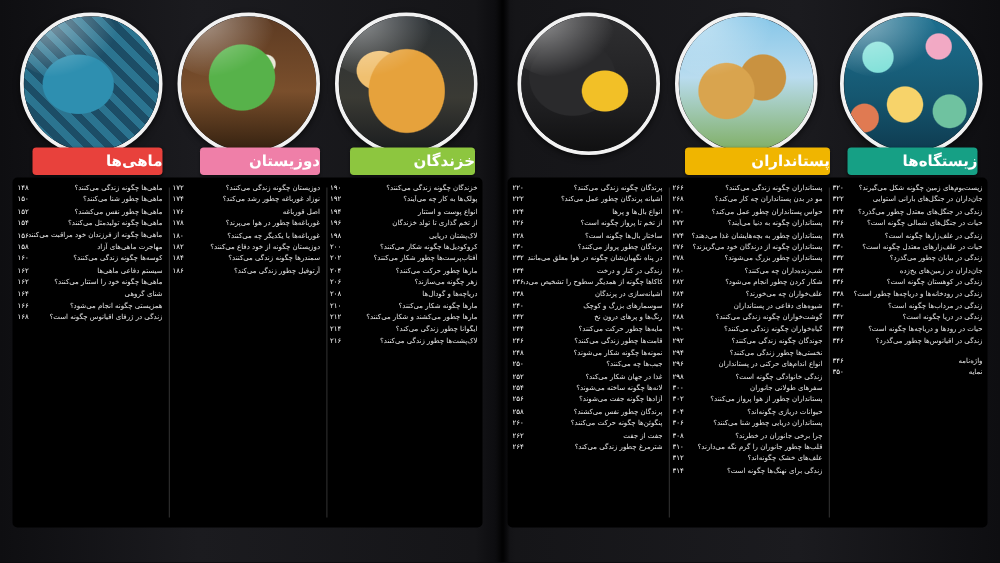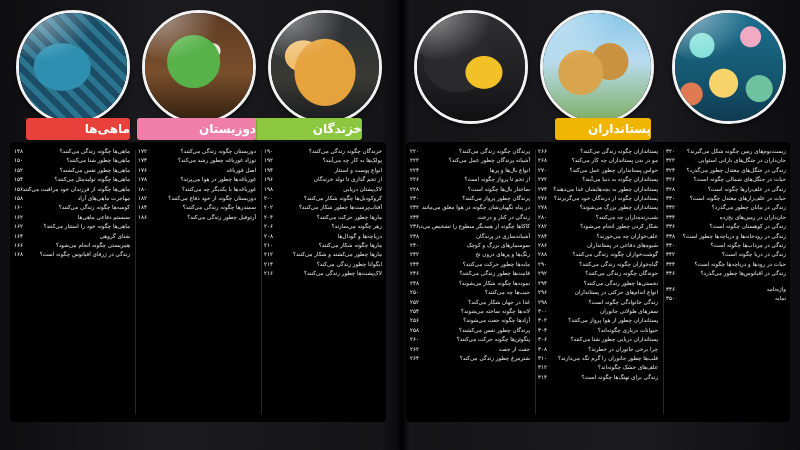--- a/index.html
+++ b/index.html
@@ -102,21 +102,24 @@
       <div class="circ" style="right:146px;top:4px">
         <div class="sky art-mammal"></div>
         <div class="shine"></div>
       </div>
       <div class="circ" style="right:272px;top:4px">
         <div class="sky art-bird"></div>
         <div class="shine"></div>
       </div>
     </div>
 
-    <div class="tab" style="right:149px;top:118px;width:96px;background:#f0b500">
+    <div class="tab" style="right:18px;top:118px;width:104px;background:#16a085">
+      <span>زیستگاه‌ها</span>
+    </div>
+    <div class="tab" style="right:136px;top:118px;width:116px;background:#f0b500">
       <span>پستانداران</span>
     </div>
 
     <div class="panel" style="right:10px;top:142px;width:384px;height:280px">
 
       <div class="divider" style="right:126px"></div>
       <div class="divider" style="right:254px"></div>
 
       <div class="col" style="right:4px;width:120px">
         <div id="c-habitats">
@@ -404,24 +407,24 @@
       <div class="circ" style="right:140px;top:4px">
         <div class="sky art-amphibian"></div>
         <div class="shine"></div>
       </div>
       <div class="circ" style="right:266px;top:4px">
         <div class="sky art-fish"></div>
         <div class="shine"></div>
       </div>
     </div>
 
-    <div class="tab" style="right:34px;top:118px;width:110px;background:#8dc63f">
+    <div class="tab" style="right:16px;top:118px;width:100px;background:#8dc63f">
       <span>خزندگان</span>
     </div>
-    <div class="tab" style="right:140px;top:118px;width:119px;background:#ef7fa8">
+    <div class="tab" style="right:140px;top:118px;width:96px;background:#ef7fa8">
       <span>دوزیستان</span>
     </div>
     <div class="tab" style="right:266px;top:118px;width:104px;background:#e8413c">
       <span>ماهی‌ها</span>
     </div>
 
     <div class="panel" style="right:10px;top:142px;width:376px;height:280px">
 
       <div class="divider" style="right:124px"></div>
       <div class="divider" style="right:250px"></div>

